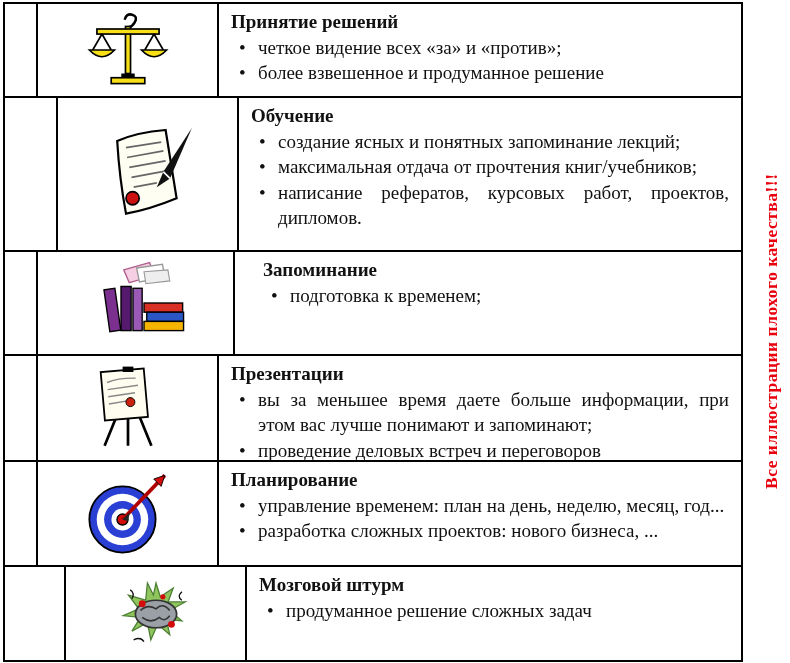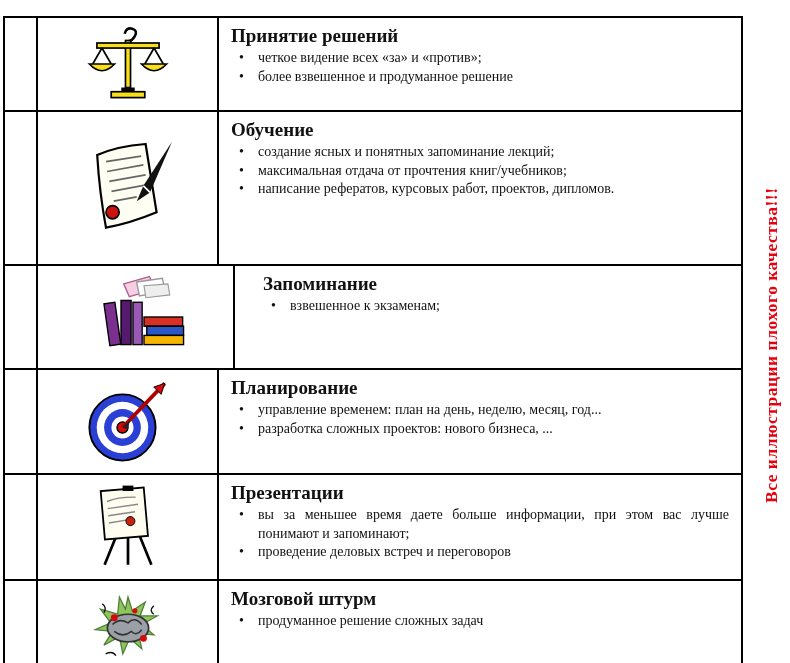--- a/index.html
+++ b/index.html
@@ -3,59 +3,59 @@
 <meta charset="utf-8">
 <style>
   * { box-sizing: border-box; margin: 0; padding: 0; }
   html, body {
     width: 790px; height: 663px;
     background: #ffffff;
     font-family: "Liberation Serif", "DejaVu Serif", serif;
     color: #111;
     overflow: hidden;
   }
-  .page { position: relative; width: 790px; height: 601px; margin-top: 14px; }
+  .page { position: relative; width: 790px; height: 601px; }
 
   
   .tbl {
     position: absolute; left: 3px; top: 2px;
     width: 740px; height: 660px;
     border: 2px solid #000;
   }
   .row {
     display: grid;
     grid-template-columns: 33px 181px 1fr;
     border-bottom: 2px solid #000;
   }
   .row:last-child { border-bottom: none; }
   .r1 { height: 94px; }
-  .r2 { height: 154px; }
+  .r2 { height: 154px; padding-left: 20px; }
   .r3 { height: 104px; gap: 16px; }
   .r4 { height: 106px; }
   .r5 { height: 105px; }
-  .r6 { height: 93px; }
+  .r6 { height: 93px; padding-left: 28px; }
 
   .c1 { border-right: 2px solid #000; }
   .c2 {
     border-right: 2px solid #000;
     display: flex; align-items: center; justify-content: center;
     overflow: hidden;
   }
   .c3 { padding: 5px 12px 0 12px; overflow: hidden; }
 
   .title {
     font-weight: bold;
     font-size: 19px;
     line-height: 1.32;
     margin-bottom: 1px;
   }
   ul.bullets { list-style: none; padding-left: 27px; }
   ul.bullets li {
     position: relative;
-    font-size: 14px;
+    font-size: 19px;
     line-height: 1.33;
     text-align: justify;
   }
   ul.bullets li::before {
     content: "\2022";
     position: absolute;
     left: -19px;
     top: 0;
   }
 
@@ -141,21 +141,43 @@
           <rect x="25" y="32" width="11" height="48" fill="#551a6e" stroke="#000" stroke-width="1.5"></rect>
           <rect x="38" y="34" width="10" height="46" fill="#9b59b6" stroke="#000" stroke-width="1.5"></rect>
           <rect x="50" y="50" width="42" height="10" fill="#d93025" stroke="#000" stroke-width="1.5"></rect>
           <rect x="53" y="60" width="40" height="10" fill="#2a56c6" stroke="#000" stroke-width="1.5"></rect>
           <rect x="50" y="70" width="43" height="10" fill="#f4b400" stroke="#000" stroke-width="1.5"></rect>
         </svg>
       </div>
       <div class="c3">
         <div class="title">Запоминание</div>
         <ul class="bullets">
-          <li>взвешенное к экзаменам;</li>
+          <li>подготовка к временем;</li>
+        </ul>
+      </div>
+    </div>
+
+    <div class="row r4">
+      <div class="c1"></div>
+      <div class="c2">
+        <svg class="icon-svg" width="90" height="90" viewBox="0 0 100 100">
+          <path d="M50 28 L24 92 M50 28 L76 92 M50 46 L50 92" stroke="#000" stroke-width="3" fill="none"></path>
+          <g transform="rotate(-5 46 36)">
+            <rect x="22" y="8" width="48" height="54" fill="#fffdf0" stroke="#000" stroke-width="2"></rect>
+            <path d="M28 20 Q40 16 60 18 M28 28 L62 26 M28 36 L58 34 M28 44 L54 42" stroke="#888" stroke-width="1.6" fill="none"></path>
+            <circle cx="52" cy="44" r="5" fill="#cc2211" stroke="#000" stroke-width="1"></circle>
+          </g>
+          <rect x="44" y="4" width="12" height="6" fill="#000"></rect>
+        </svg>
+      </div>
+      <div class="c3">
+        <div class="title">Презентации</div>
+        <ul class="bullets">
+          <li>вы за меньшее время даете больше информации, при этом вас лучше понимают и запоминают;</li>
+          <li>проведение деловых встреч и переговоров</li>
         </ul>
       </div>
     </div>
 
     <div class="row r5">
       <div class="c1"></div>
       <div class="c2">
         <svg class="icon-svg" width="92" height="92" viewBox="0 0 100 100">
           <circle cx="44" cy="56" r="36" fill="#2a3fd4" stroke="#000" stroke-width="2"></circle>
           <circle cx="44" cy="56" r="28" fill="#ffffff"></circle>
@@ -169,42 +191,20 @@
       </div>
       <div class="c3">
         <div class="title">Планирование</div>
         <ul class="bullets">
           <li>управление временем: план на день, неделю, месяц, год...</li>
           <li>разработка сложных проектов: нового бизнеса, ...</li>
         </ul>
       </div>
     </div>
 
-    <div class="row r4">
-      <div class="c1"></div>
-      <div class="c2">
-        <svg class="icon-svg" width="90" height="90" viewBox="0 0 100 100">
-          <path d="M50 28 L24 92 M50 28 L76 92 M50 46 L50 92" stroke="#000" stroke-width="3" fill="none"></path>
-          <g transform="rotate(-5 46 36)">
-            <rect x="22" y="8" width="48" height="54" fill="#fffdf0" stroke="#000" stroke-width="2"></rect>
-            <path d="M28 20 Q40 16 60 18 M28 28 L62 26 M28 36 L58 34 M28 44 L54 42" stroke="#888" stroke-width="1.6" fill="none"></path>
-            <circle cx="52" cy="44" r="5" fill="#cc2211" stroke="#000" stroke-width="1"></circle>
-          </g>
-          <rect x="44" y="4" width="12" height="6" fill="#000"></rect>
-        </svg>
-      </div>
-      <div class="c3">
-        <div class="title">Презентации</div>
-        <ul class="bullets">
-          <li>вы за меньшее время даете больше информации, при этом вас лучше понимают и запоминают;</li>
-          <li>проведение деловых встреч и переговоров</li>
-        </ul>
-      </div>
-    </div>
-
     <div class="row r6">
       <div class="c1"></div>
       <div class="c2">
         <svg class="icon-svg" width="86" height="86" viewBox="0 0 100 100">
           <path d="M50 14 L55 30 L70 20 L64 36 L84 36 L66 46 L80 58 L62 56 L66 74 L52 62 L44 80 L40 60 L22 70 L32 54 L12 52 L30 44 L18 28 L38 34 L40 14 L47 28 Z" fill="#7dbb42" stroke="#2d6a12" stroke-width="1.5" opacity="0.85"></path>
           <ellipse cx="50" cy="50" rx="24" ry="16" fill="#9aa0a6" stroke="#333" stroke-width="2"></ellipse>
           <path d="M32 46 Q40 38 50 44 Q58 36 66 46 M34 54 Q44 62 54 54 Q60 60 66 52" stroke="#333" stroke-width="1.8" fill="none"></path>
           <circle cx="34" cy="38" r="4" fill="#d40b0b"></circle>
           <circle cx="68" cy="62" r="4" fill="#d40b0b"></circle>
           <circle cx="58" cy="30" r="3" fill="#d40b0b"></circle>

